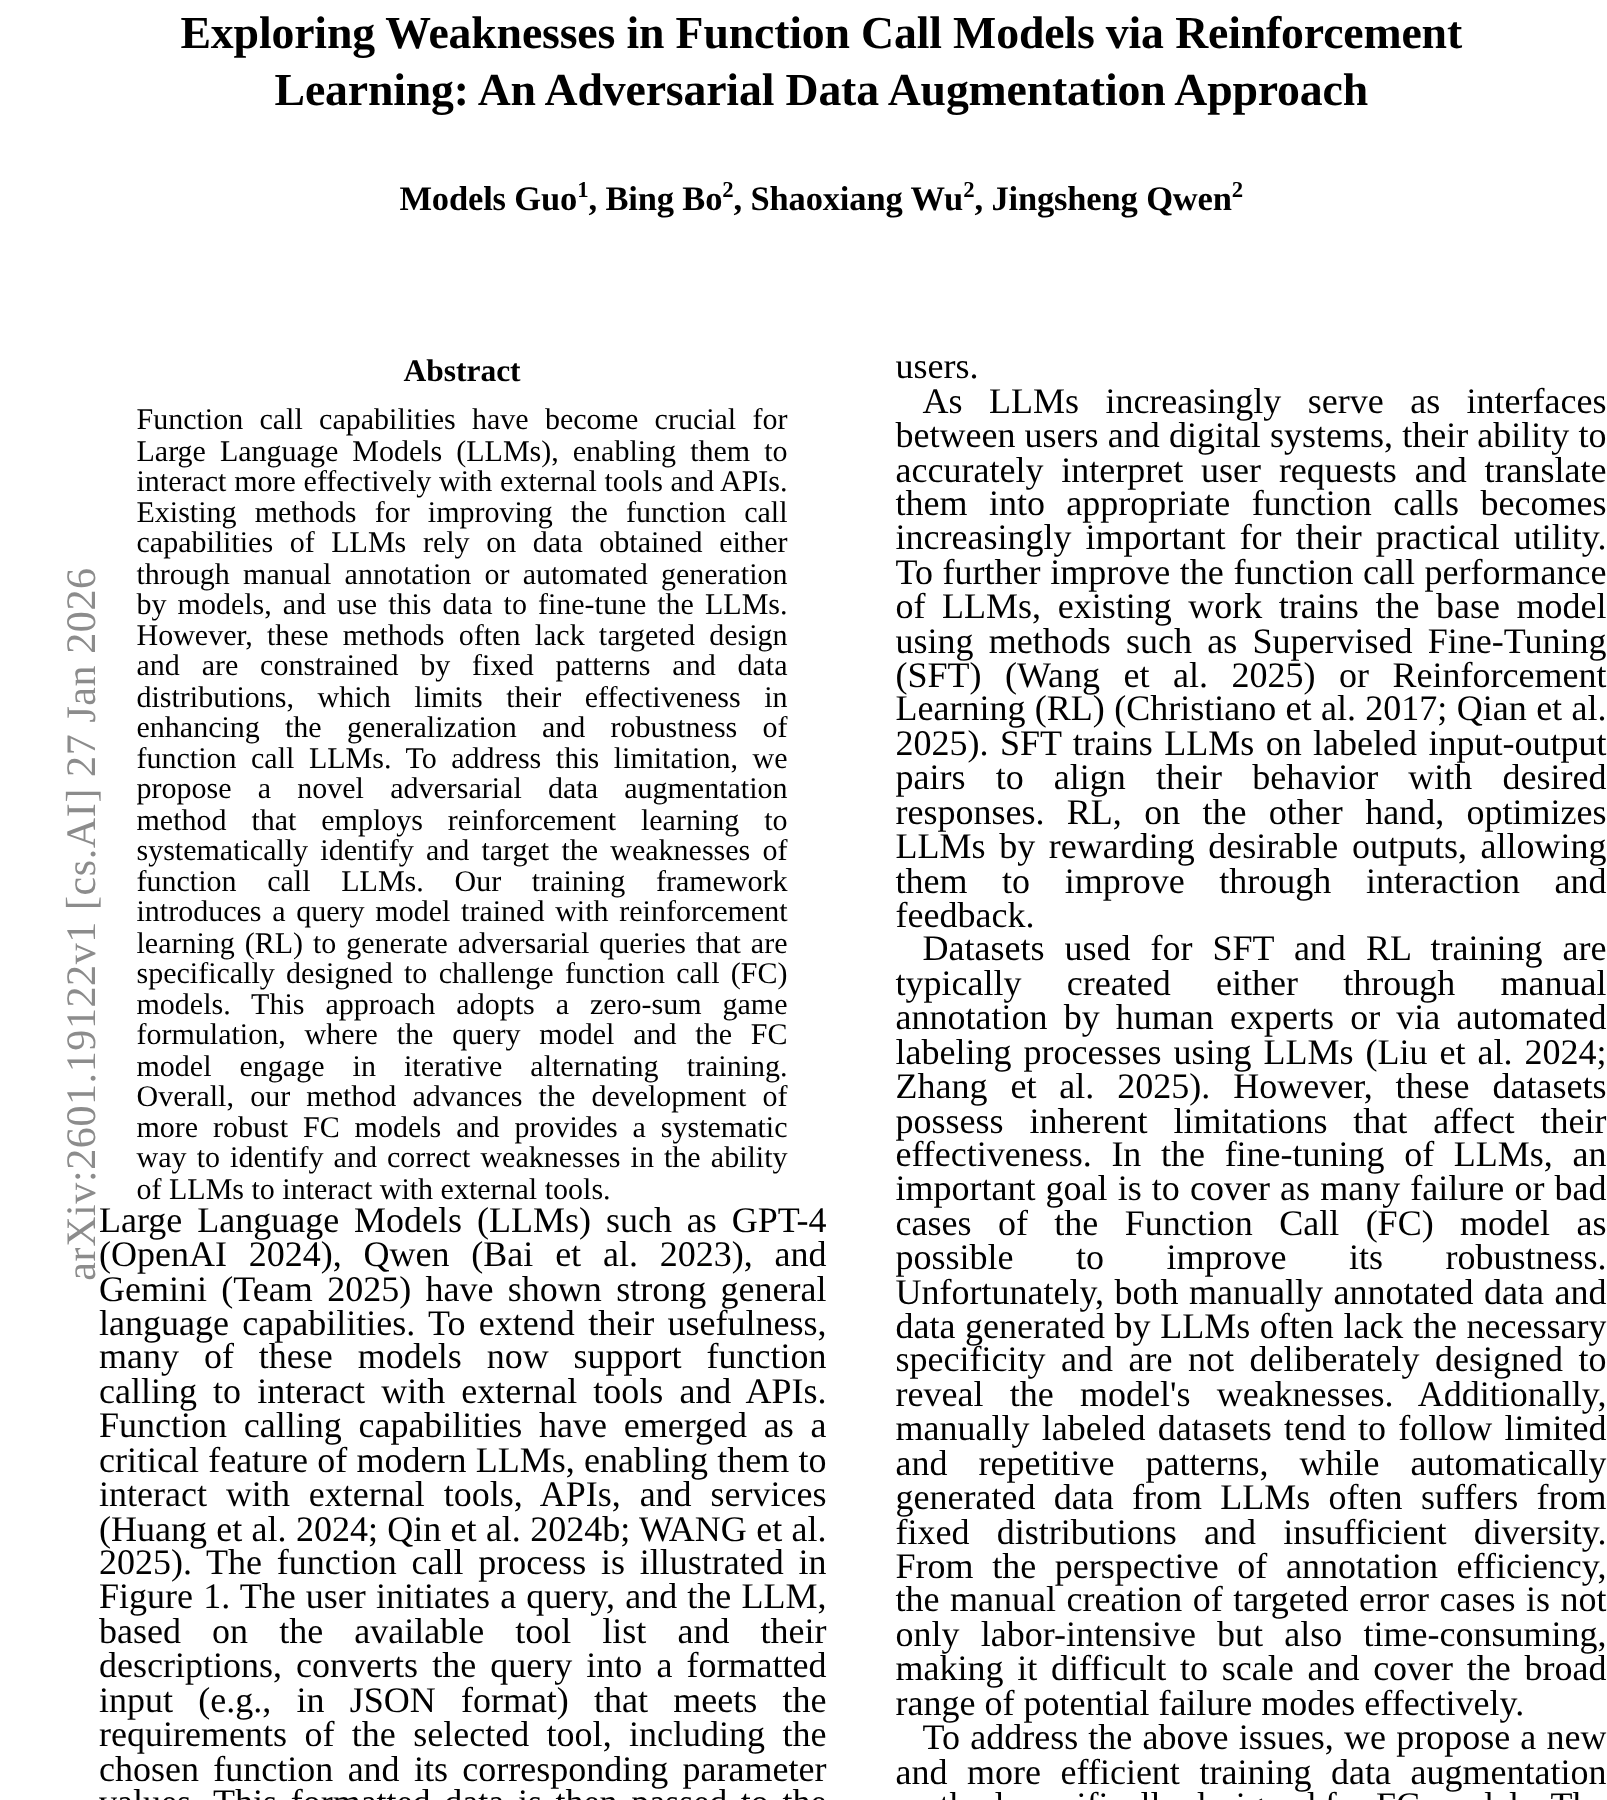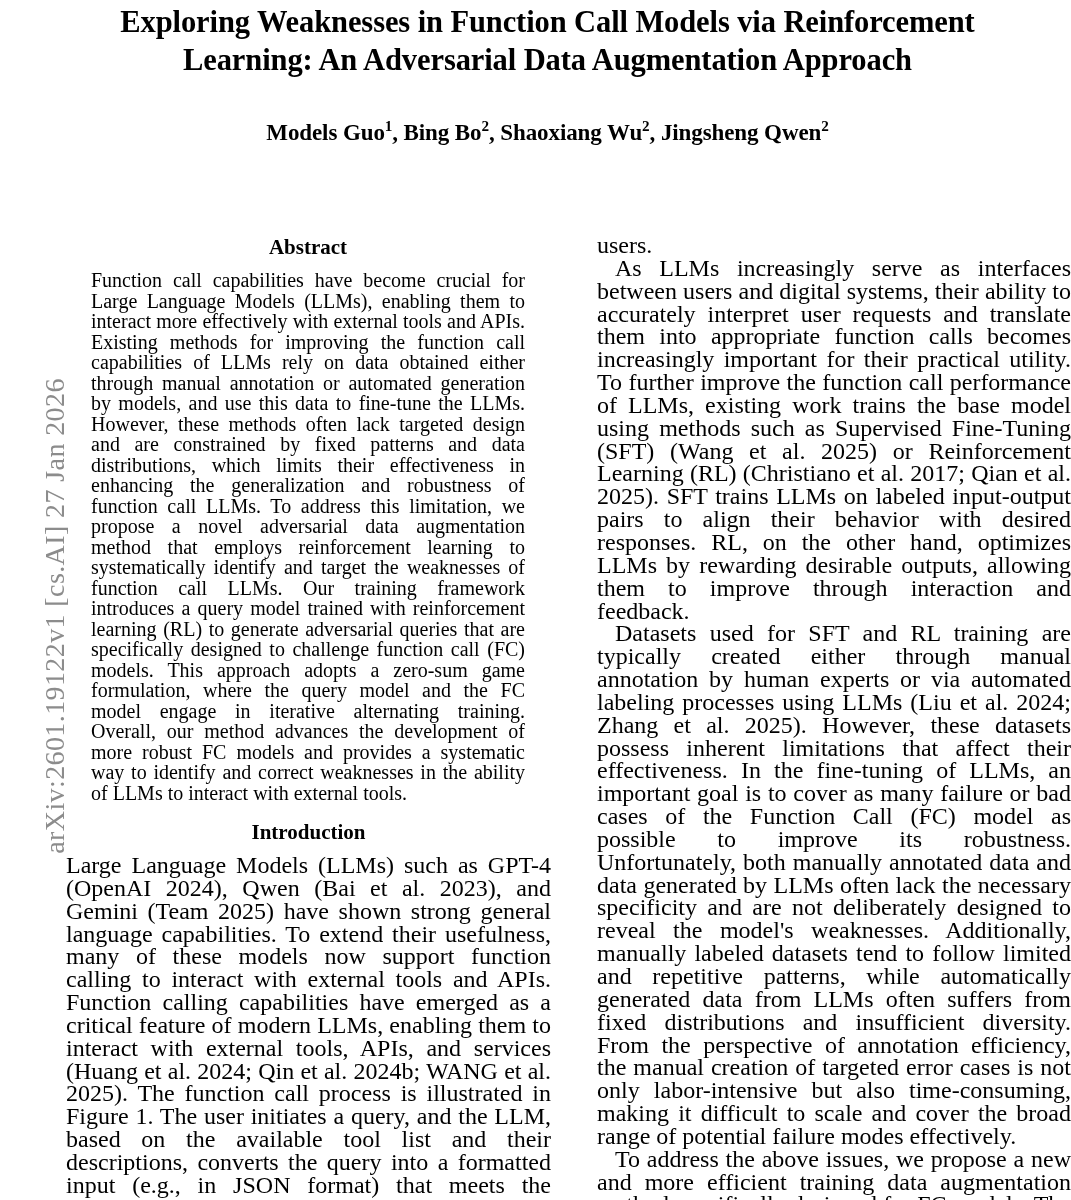--- a/index.html
+++ b/index.html
@@ -183,21 +183,20 @@
 
   </div>
 
   <div id="col-left">
 
     <div id="abstract-block">
       <h2 class="section-head" id="abstract-head">Abstract</h2>
       <p class="abstract-p">Function call capabilities have become crucial for Large Language Models (LLMs), enabling them to interact more effectively with external tools and APIs. Existing methods for improving the function call capabilities of LLMs rely on data obtained either through manual annotation or automated generation by models, and use this data to fine-tune the LLMs. However, these methods often lack targeted design and are constrained by fixed patterns and data distributions, which limits their effectiveness in enhancing the generalization and robustness of function call LLMs. To address this limitation, we propose a novel adversarial data augmentation method that employs reinforcement learning to systematically identify and target the weaknesses of function call LLMs. Our training framework introduces a query model trained with reinforcement learning (RL) to generate adversarial queries that are specifically designed to challenge function call (FC) models. This approach adopts a zero-sum game formulation, where the query model and the FC model engage in iterative alternating training. Overall, our method advances the development of more robust FC models and provides a systematic way to identify and correct weaknesses in the ability of LLMs to interact with external tools.</p>
     </div>
 
-    <h2 class="section-head" id="intro-head">Introduction</h2>
     <p class="body-p">Large Language Models (LLMs) such as GPT-4 (OpenAI 2024), Qwen (Bai et al. 2023), and Gemini (Team 2025) have shown strong general language capabilities. To extend their usefulness, many of these models now support function calling to interact with external tools and APIs. Function calling capabilities have emerged as a critical feature of modern LLMs, enabling them to interact with external tools, APIs, and services (Huang et al. 2024; Qin et al. 2024b; WANG et al. 2025). The function call process is illustrated in Figure 1. The user initiates a query, and the LLM, based on the available tool list and their descriptions, converts the query into a formatted input (e.g., in JSON format) that meets the requirements of the selected tool, including the chosen function and its corresponding parameter values. This formatted data is then passed to the designated tool for parsing and execution. After execution, the result is returned to the LLM, which then generates a response for the user. This capability forms the foundation for LLMs to perform complex tasks such as retrieving information, controlling applications, and executing operations on behalf of</p>
 
   </div>
 
   <div id="col-right">
 
     <p class="body-p">users.</p>
     <p class="body-p indent">As LLMs increasingly serve as interfaces between users and digital systems, their ability to accurately interpret user requests and translate them into appropriate function calls becomes increasingly important for their practical utility. To further improve the function call performance of LLMs, existing work trains the base model using methods such as Supervised Fine-Tuning (SFT) (Wang et al. 2025) or Reinforcement Learning (RL) (Christiano et al. 2017; Qian et al. 2025). SFT trains LLMs on labeled input-output pairs to align their behavior with desired responses. RL, on the other hand, optimizes LLMs by rewarding desirable outputs, allowing them to improve through interaction and feedback.</p>
     <p class="body-p indent">Datasets used for SFT and RL training are typically created either through manual annotation by human experts or via automated labeling processes using LLMs (Liu et al. 2024; Zhang et al. 2025). However, these datasets possess inherent limitations that affect their effectiveness. In the fine-tuning of LLMs, an important goal is to cover as many failure or bad cases of the Function Call (FC) model as possible to improve its robustness. Unfortunately, both manually annotated data and data generated by LLMs often lack the necessary specificity and are not deliberately designed to reveal the model's weaknesses. Additionally, manually labeled datasets tend to follow limited and repetitive patterns, while automatically generated data from LLMs often suffers from fixed distributions and insufficient diversity. From the perspective of annotation efficiency, the manual creation of targeted error cases is not only labor-intensive but also time-consuming, making it difficult to scale and cover the broad range of potential failure modes effectively.</p>
     <p class="body-p indent">To address the above issues, we propose a new and more efficient training data augmentation method specifically designed for FC models. The core of our approach is to leverage RL to actively explore the bad cases of the FC model, generate highly targeted datasets that expose the model's weaknesses, and use these datasets to fine-tune the FC model. The goal is to reduce the bad case rate and increase the diversity of the training data. The contributions of this paper are as follows:</p>

